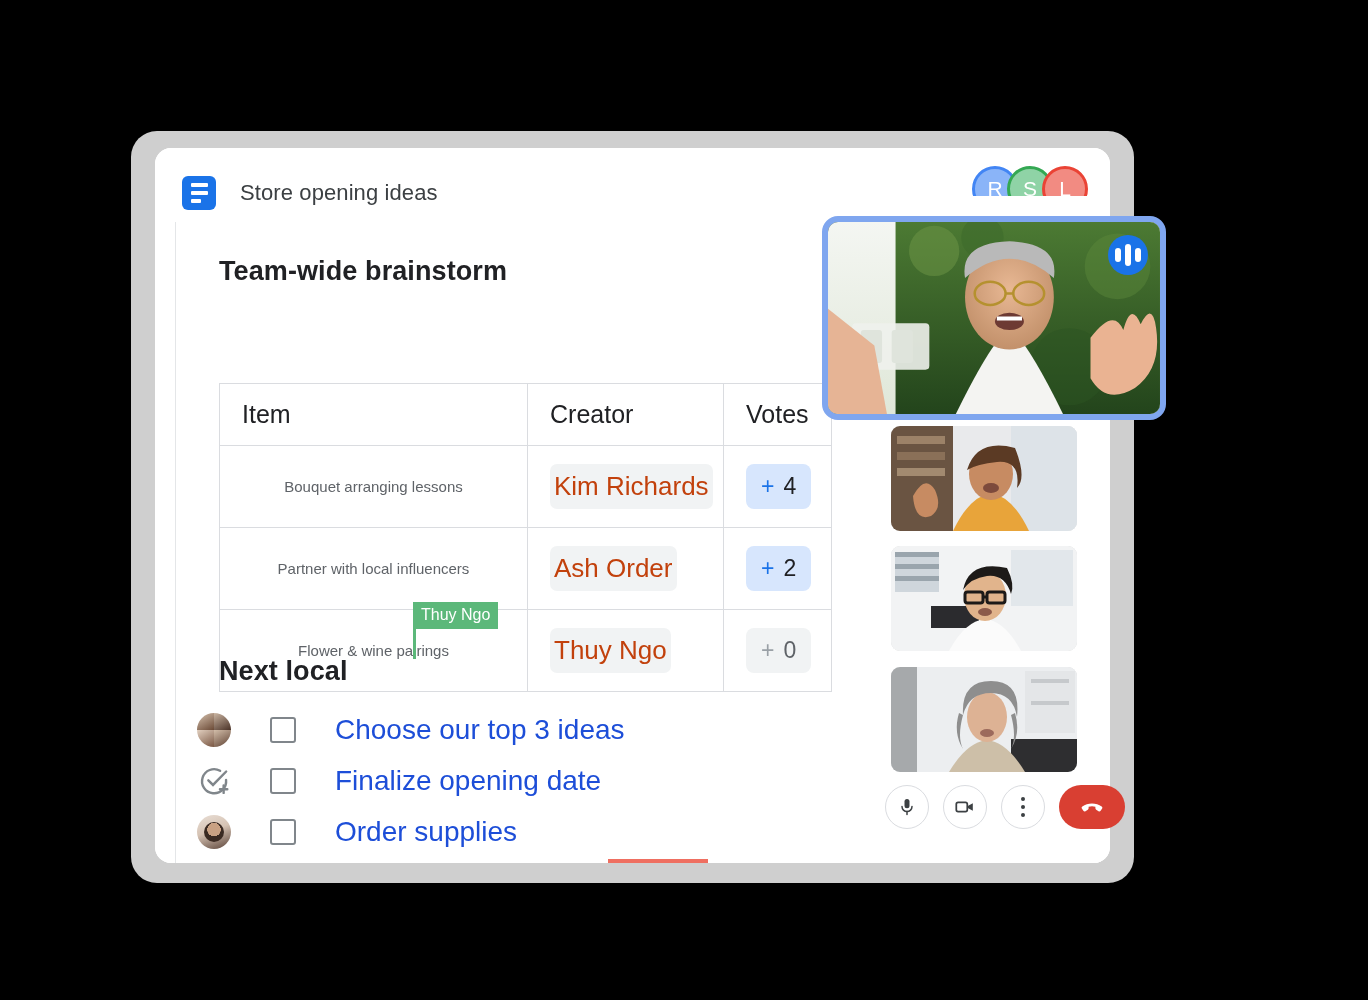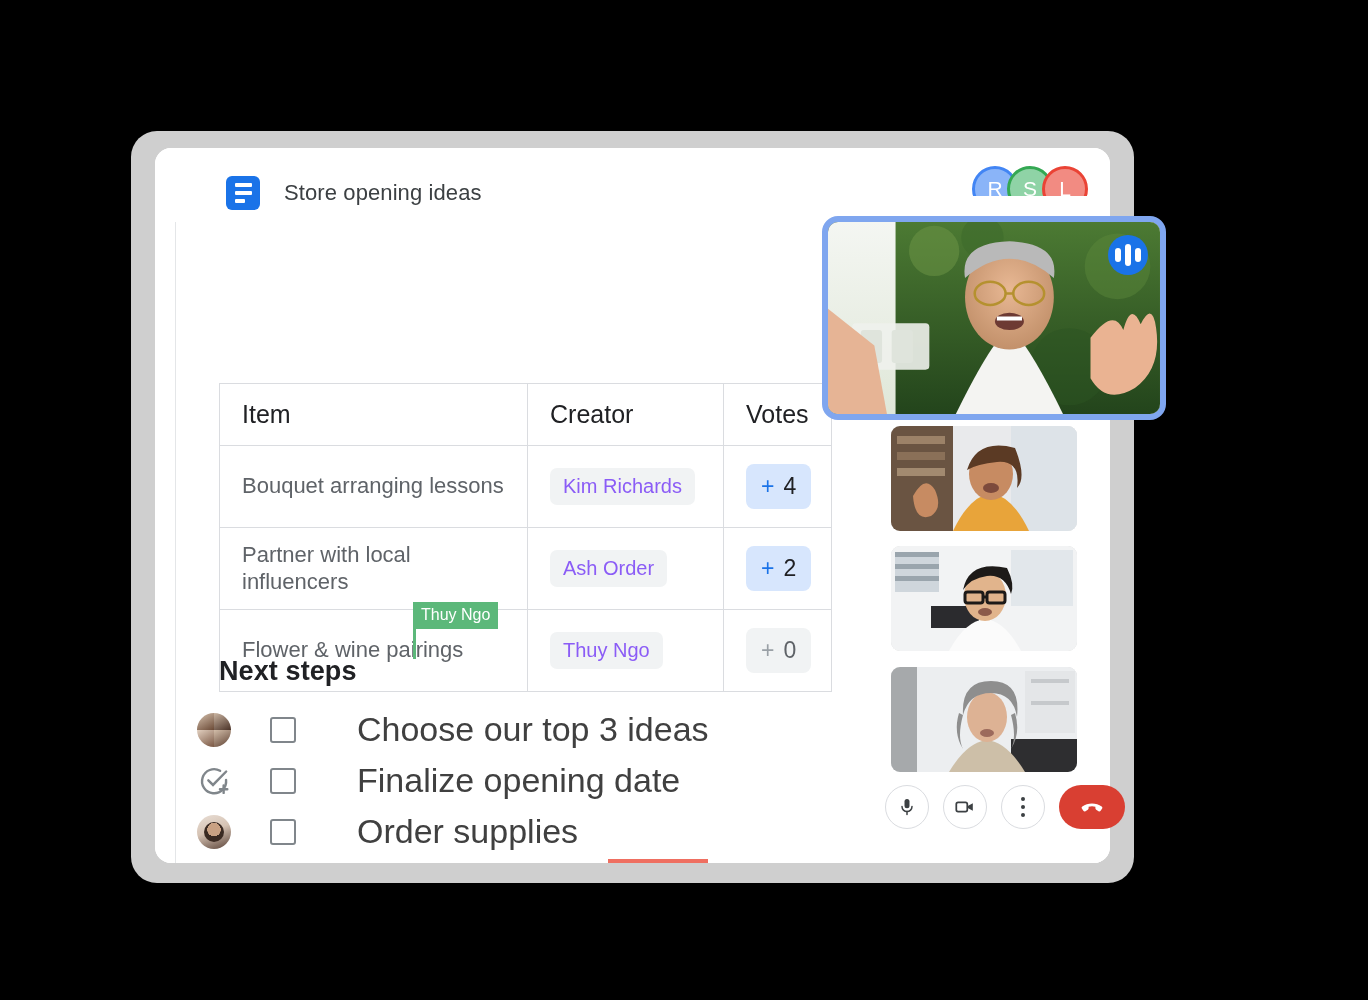--- a/index.html
+++ b/index.html
@@ -25,21 +25,21 @@
     background: #ffffff;
     border-radius: 16px;
     overflow: hidden;
   }
 
   
   .doc-header {
     position: absolute; left: 0; top: 0; width: 955px; height: 90px;
     background: #fff;
     border-bottom: 1px solid #eceff1;
-    display: flex; align-items: center; padding-left: 44px;
+    display: flex; align-items: center;
   }
   .doc-icon {
     width: 34px; height: 34px; margin-left: 27px;
     background: #1a73e8; border-radius: 6px;
     display: flex; flex-direction: column; justify-content: center;
     align-items: center; gap: 4px; flex: none;
   }
   .doc-icon i { display:block; background:#fff; height:4px; border-radius:1px; }
   .doc-icon i:nth-child(1){ width:17px; }
   .doc-icon i:nth-child(2){ width:17px; }
@@ -83,24 +83,24 @@
     border: 1px solid #dadce0; vertical-align: middle; text-align: left;
   }
   .idea-table th {
     height: 62px; padding: 0 22px; font-weight: normal;
     font-size: 25px; color: #202124;
   }
   .idea-table td { height: 82px; padding: 0 22px; }
   .col-item { width: 308px; }
   .col-creator { width: 196px; }
   .col-votes { width: 108px; }
-  .item-text { font-size: 22px; color: #5f6368; line-height: 1.2; }
+  .item-text { font-size: 15px; color: #5f6368; line-height: 1.2; text-align: center; }
   .creator-chip {
     display: inline-block; background: #f1f3f4; border-radius: 7px;
-    padding: 7px 13px; font-size: 20px; color: #8b5cf6; white-space: nowrap;
+    padding: 7px 4px; font-size: 26px; color: #c2410c; white-space: nowrap;
   }
   .vote-chip {
     display: inline-flex; align-items: center; gap: 9px;
     border-radius: 8px; padding: 9px 15px; font-size: 23px;
   }
   .vote-chip.active { background: #d7e6fd; }
   .vote-chip.active .plus { color: #1a73e8; }
   .vote-chip.active .num { color: #202124; }
   .vote-chip.zero { background: #f1f3f4; }
   .vote-chip.zero .plus { color: #9aa0a6; }
@@ -131,21 +131,21 @@
   .solo-avatar::after {
     content:""; position:absolute; left:7px; top:7px; width:20px; height:20px;
     border-radius:50%;
     background: radial-gradient(circle at 50% 38%, #c9a183 0 42%, #3a2a22 43% 100%);
   }
   .assign-icon { width: 34px; height: 34px; }
   .checkbox {
     width: 26px; height: 26px; border: 2.4px solid #80868b; border-radius: 3px;
     margin-left: 39px; flex: none;
   }
-  .task-label { margin-left: 61px; font-size: 34px; color: #404040; white-space: nowrap; }
+  .task-label { margin-left: 39px; font-size: 28px; color: #1d4ed8; white-space: nowrap; }
 
   
   .meet-panel {
     position: absolute; left: 860px; top: 196px;
     width: 248px; height: 667px;
     background: #ffffff; border-radius: 14px;
   }
   .main-tile {
     position: absolute; left: 822px; top: 216px;
     width: 344px; height: 204px;
@@ -215,20 +215,21 @@
         <span>S</span>
       </div>
       <div class="avatar-chip" style="background:#f28b82;border:3px solid #ea4335;">
         <span>L</span>
       </div>
     </div>
 
     <div class="doc-body">
       <div class="left-rule"></div>
 
+      <div class="section-title" id="brainstorm-title">Team-wide brainstorm</div>
 
       <table class="idea-table">
         <tbody>
             <tr>
           <th class="col-item">Item</th>
           <th class="col-creator">Creator</th>
           <th class="col-votes">Votes</th>
         </tr>
 
         <tr>
@@ -276,21 +277,21 @@
           </td>
         </tr>
       </tbody>
         </table>
 
       <div class="cursor-flag" style="left:258px;top:380px;">
         <span class="flag" style="background:#5cb87a;">Thuy Ngo</span>
         <span class="caret" style="background:#5cb87a;"></span>
       </div>
 
-      <div class="section-title" id="next-title">Next steps</div>
+      <div class="section-title" id="next-title">Next local</div>
 
       <div class="task-list">
 
         <div class="task-row">
           <div class="assignee">
             <div class="grp-avatar">
               <span style="background:linear-gradient(150deg,#d9c5b2,#6b4a36)"></span>
               <span style="background:linear-gradient(150deg,#cbb6a3,#4a3227)"></span>
               <span style="background:linear-gradient(150deg,#e2d0c0,#7a5743)"></span>
               <span style="background:linear-gradient(150deg,#d2bda9,#5c3f30)"></span>

